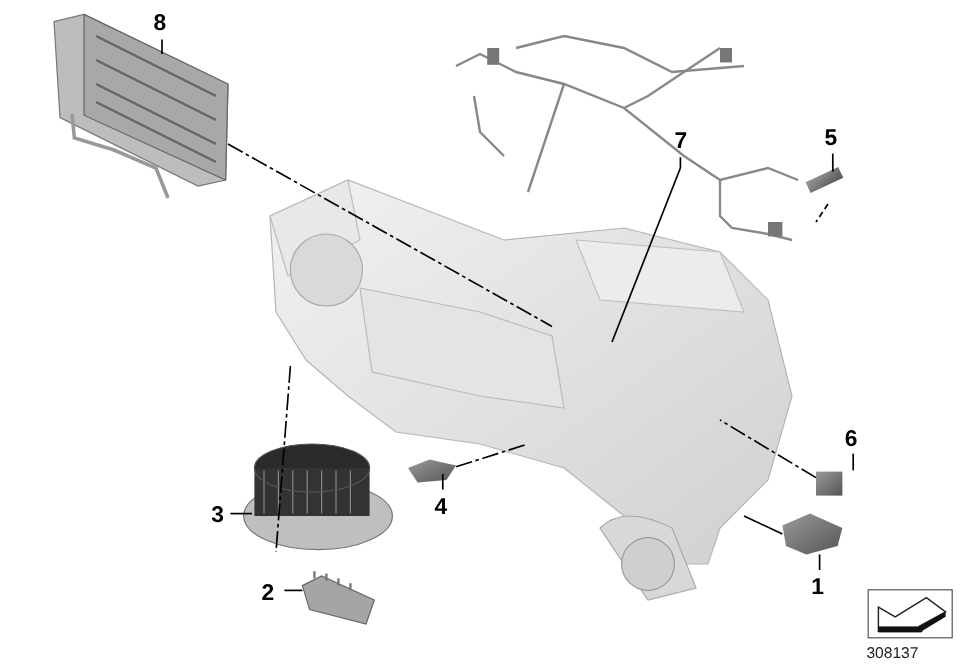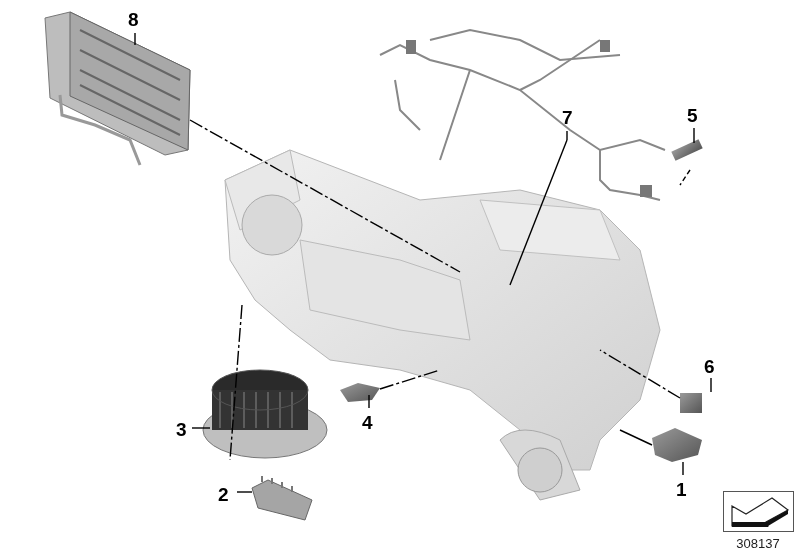--- a/index.html
+++ b/index.html
@@ -1,20 +1,20 @@
 <!DOCTYPE html>
 <html><head>
 <meta charset="utf-8">
 <style>
   html,body{margin:0;padding:0;background:#fff;}
   body{width:800px;height:560px;position:relative;overflow:hidden;font-family:"Liberation Sans",sans-serif;}
   .stage{position:absolute;left:0;top:0;width:800px;height:560px;}
   .label{position:absolute;font-family:"Liberation Sans",sans-serif;font-weight:bold;font-size:19px;color:#000;line-height:1;}
   .badge{position:absolute;left:723px;top:491px;width:69px;height:39px;border:1px solid #555;background:#fff;}
-  .ref{position:absolute;left:722px;top:536px;width:72px;text-align:center;font-size:13px;color:#222;}
+  .ref{position:absolute;left:722px;top:536px;width:72px;text-align:left;font-size:13px;color:#222;}
 </style>
 </head>
 <body>
 
 <div class="stage">
   <svg width="800" height="560" viewBox="0 0 800 560">
     <defs>
       <linearGradient id="hv" x1="0" y1="0" x2="1" y2="1">
         <stop offset="0" stop-color="#f2f2f2"></stop>
           <stop offset="1" stop-color="#d0d0d0"></stop>

